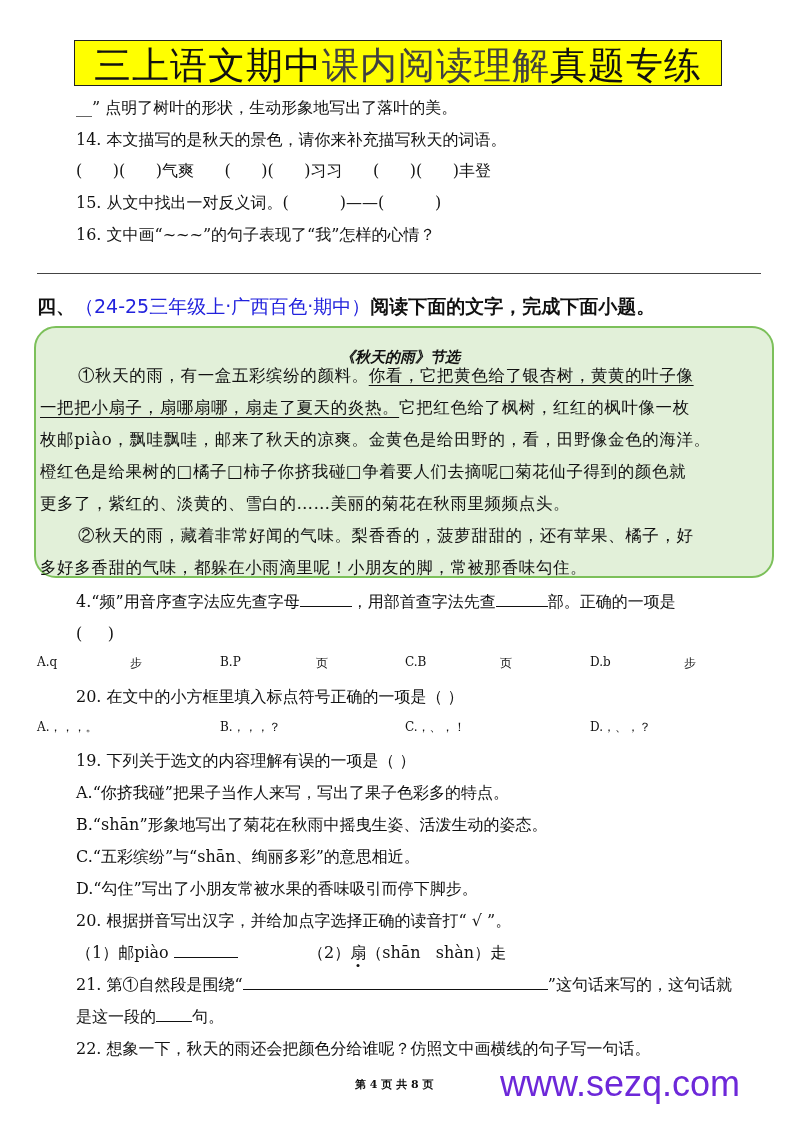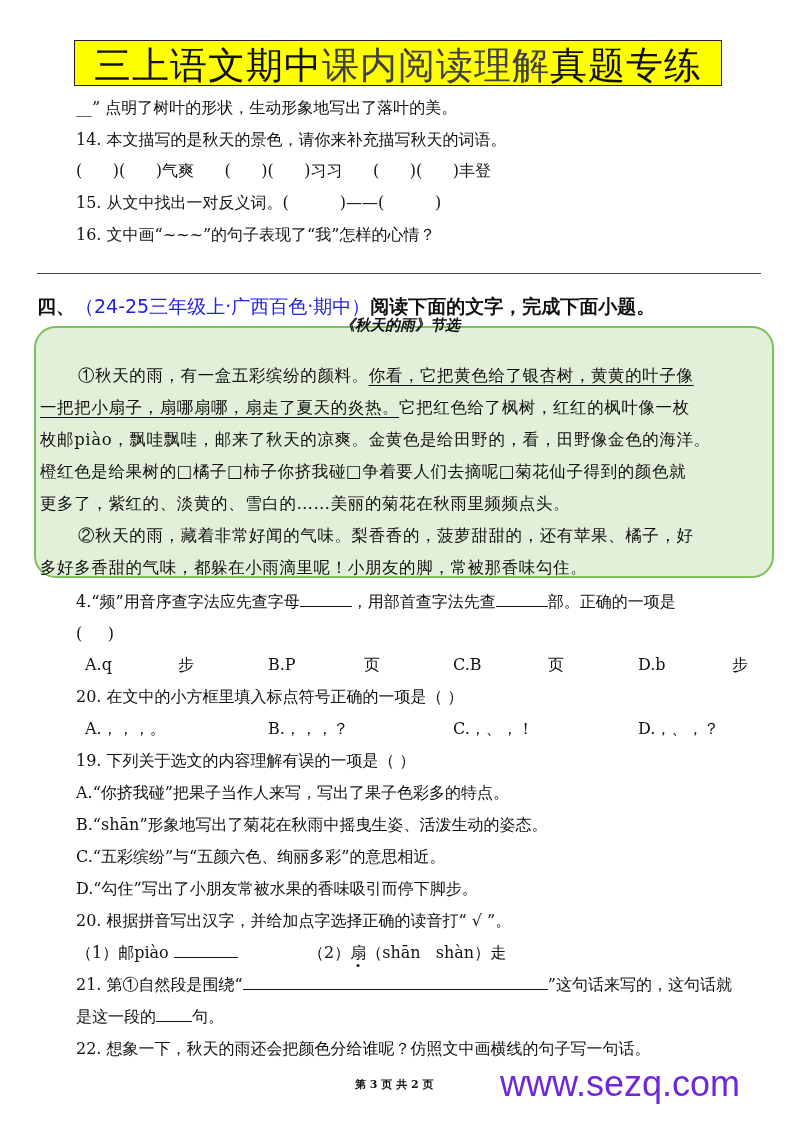--- a/index.html
+++ b/index.html
@@ -13,25 +13,25 @@
   .banner .red { color: #404040; }
   .banner .blk { color: #111; }
   .line { position: absolute; left: 37px; font-size: 16px; white-space: nowrap; line-height: 20px; margin-left: 39px; }
   .hr { position: absolute; left: 37px; width: 724px; top: 273px; height: 0;
         border-top: 1px solid #444; }
   .sec { position: absolute; left: 37px; top: 294px; font-size: 19px; font-weight: bold;
          white-space: nowrap; font-family: "DejaVu Sans", "Liberation Sans", sans-serif; }
   .sec .blue { color: #2222dd; font-weight: normal; }
   .box { position: absolute; left: 34px; top: 326px; width: 740px; height: 252px;
          background: #e2f0d9; border: 2px solid #7cc05a; border-radius: 22px; box-sizing: border-box; }
-  .box-title { position: absolute; left: 0; right: 0; top: 316px; text-align: center;
+  .box-title { position: absolute; left: 0; right: 0; top: 348px; text-align: center;
                font-size: 15px; font-weight: bold; font-style: italic; }
   .p { position: absolute; left: 40px; font-size: 16.5px; white-space: nowrap; line-height: 20px; letter-spacing: 0.6px; }
   .u { text-decoration: underline; text-underline-offset: 4px; }
-  .opt { position: absolute; font-size: 16px; white-space: nowrap; margin-left: 48px; }
+  .opt { position: absolute; font-size: 12px; white-space: nowrap; }
   .blank { display: inline-block; border-bottom: 1px solid #111; height: 14px; vertical-align: baseline; }
   .footer { position: absolute; left: 355px; top: 1077px; font-size: 11px; font-weight: bold; white-space: nowrap; }
   .wm { position: absolute; left: 500px; top: 1063px; font-size: 36px; color: #6d28d9;
         font-family: "Liberation Sans", "DejaVu Sans", sans-serif; white-space: nowrap; }
   .dot-under { position: relative; display: inline-block; }
   .dot-under::after { content: ""; position: absolute; left: 50%; bottom: -4px; width: 3px; height: 3px;
                       background: #111; border-radius: 50%; transform: translateX(-50%); }
 </style>
 </head>
 <body>
@@ -85,33 +85,33 @@
 
 <div class="line" style="top:687px">20. 在文中的小方框里填入标点符号正确的一项是（     ）</div>
 <div class="opt" style="left:37px; top:719px">A.，，，。</div>
 <div class="opt" style="left:220px; top:719px">B.，，，？</div>
 <div class="opt" style="left:405px; top:719px">C.，、，！</div>
 <div class="opt" style="left:590px; top:719px">D.，、，？</div>
 
 <div class="line" style="top:751px">19. 下列关于选文的内容理解有误的一项是（     ）</div>
 <div class="line" style="top:783px">A.“你挤我碰”把果子当作人来写，写出了果子色彩多的特点。</div>
 <div class="line" style="top:815px">B.“shān”形象地写出了菊花在秋雨中摇曳生姿、活泼生动的姿态。</div>
-<div class="line" style="top:847px">C.“五彩缤纷”与“五颜六色、绚丽多彩”的意思相近。</div>
+<div class="line" style="top:847px">C.“五彩缤纷”与“shān、绚丽多彩”的意思相近。</div>
 <div class="line" style="top:879px">D.“勾住”写出了小朋友常被水果的香味吸引而停下脚步。</div>
 
 <div class="line" style="top:911px">20. 根据拼音写出汉字，并给加点字选择正确的读音打“ √ ”。</div>
 <div class="line" style="top:943px">
   <span>（1）邮piào</span>
   <span class="blank" style="width:64px"></span>
   <span style="display:inline-block; width:60px"></span>
   <span>（2）</span><span class="dot-under">扇</span><span style="white-space:pre">（shān   shàn）走</span>
 </div>
 
 <div class="line" style="top:975px">
   <span>21. 第①自然段是围绕“</span><span class="blank" style="width:305px"></span><span>”这句话来写的，这句话就</span>
 </div>
 <div class="line" style="top:1007px">
   <span>是这一段的</span><span class="blank" style="width:36px"></span><span>句。</span>
 </div>
 <div class="line" style="top:1039px">22. 想象一下，秋天的雨还会把颜色分给谁呢？仿照文中画横线的句子写一句话。</div>
 
-<div class="footer">第 3 页 共 2 页</div>
+<div class="footer">第 4 页 共 8 页</div>
 <div class="wm">www.sezq.com</div>
 
 </body></html>

